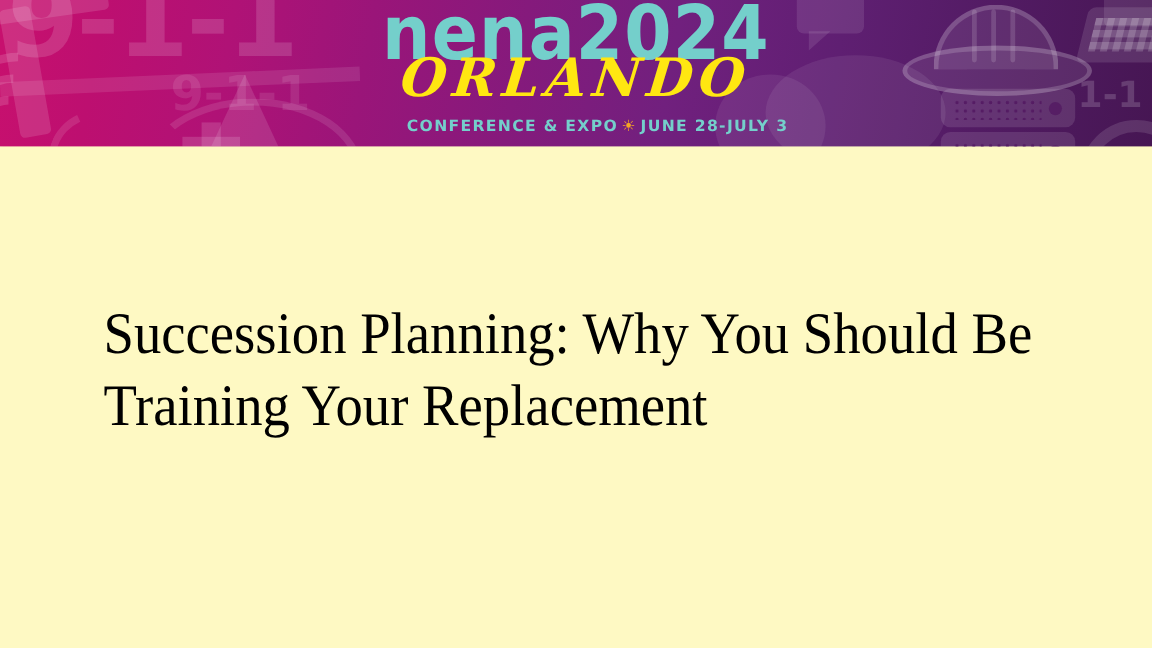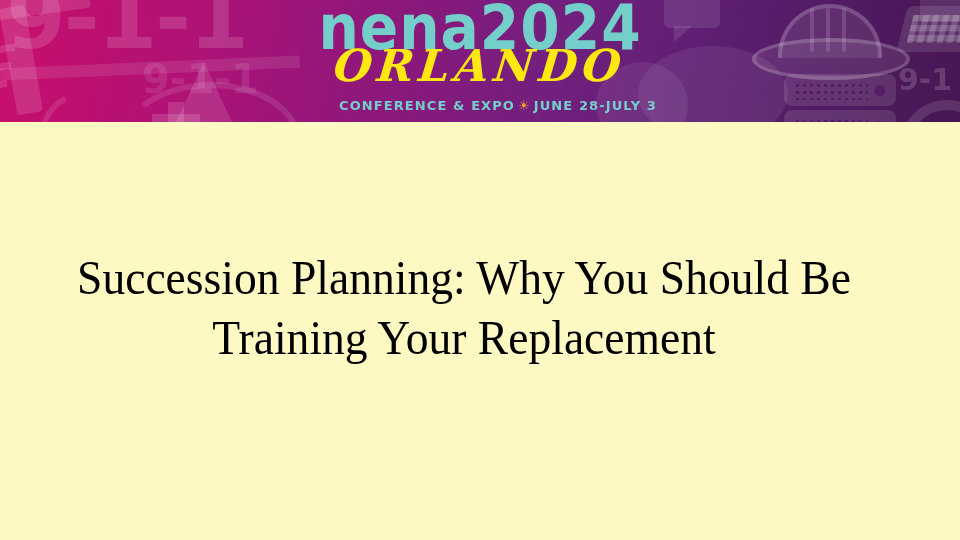--- a/index.html
+++ b/index.html
@@ -284,24 +284,24 @@
   }
   #conf-line .sun {
     color: #f5a623;
     font-size: 13px;
     padding: 0 3px;
   }
 
   
   #title-block {
     position: absolute;
-    left: 32px;
+    left: 56px;
     top: 248px;
     width: 864px;
-    text-align: center;
+    text-align: left;
   }
 
   #slide-title {
     margin: 0;
     font-family: "Liberation Serif", "DejaVu Serif", serif;
     font-weight: 400;
     font-size: 49px;
     line-height: 1.22;
     color: #000000;
     letter-spacing: 0px;
@@ -358,21 +358,21 @@
     </div>
     <div class="deco server" style="left:784px; top:110px; width:112px; height:32px;">
       <div class="dots"></div>
       <div class="led"></div>
     </div>
 
     <div class="deco keyboard">
       <div class="keys"></div>
     </div>
 
-    <div class="big911-right">9-1</div>
+    <div class="big911-right">1-1</div>
 
     <div class="deco ring" style="left:900px; top:100px; width:74px; height:74px;"></div>
 
     <div class="deco purple-shape" style="left:920px; top:-8px; width:50px; height:30px; border-radius:4px;"></div>
 
     <div id="logo">
       <div id="nena-word">nena2024</div>
 
       <div id="orlando-word">ORLANDO</div>
 

